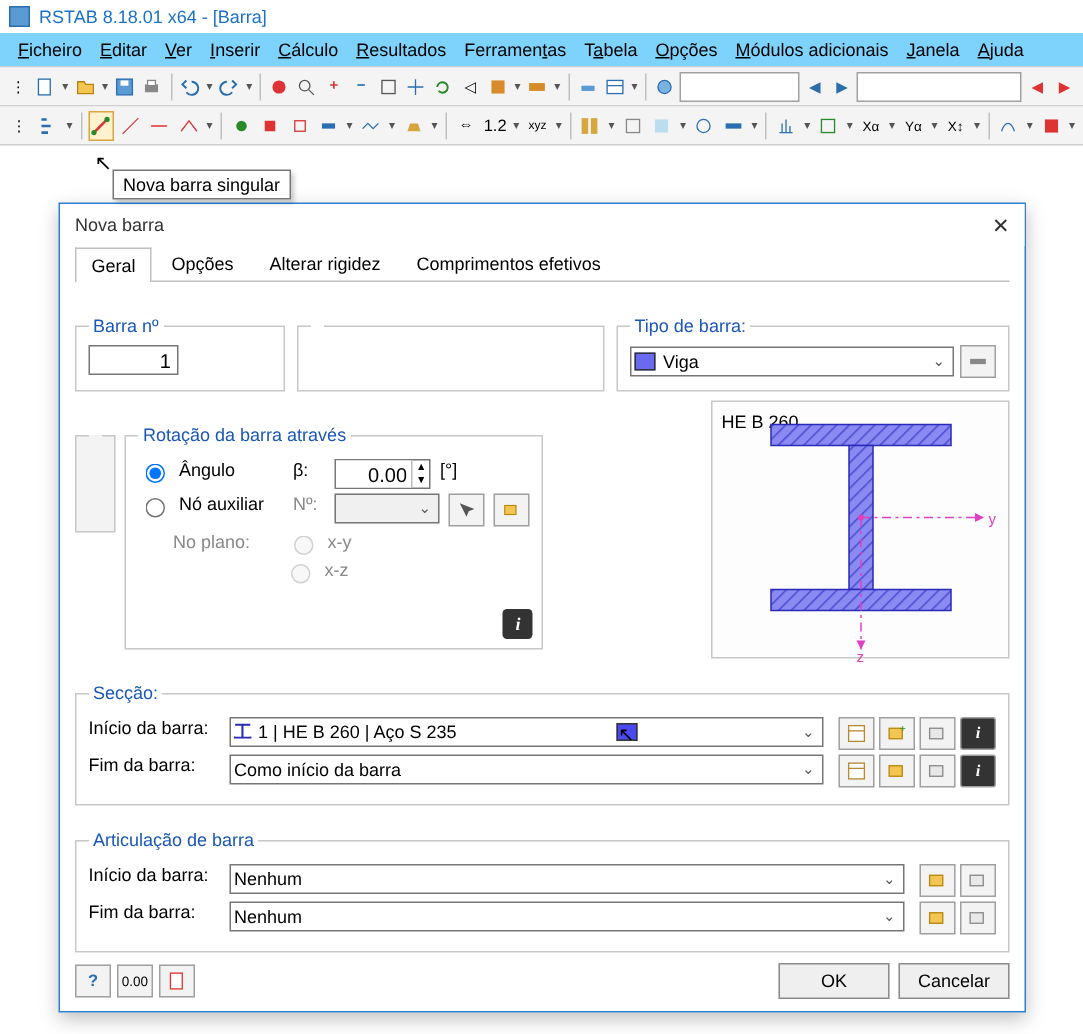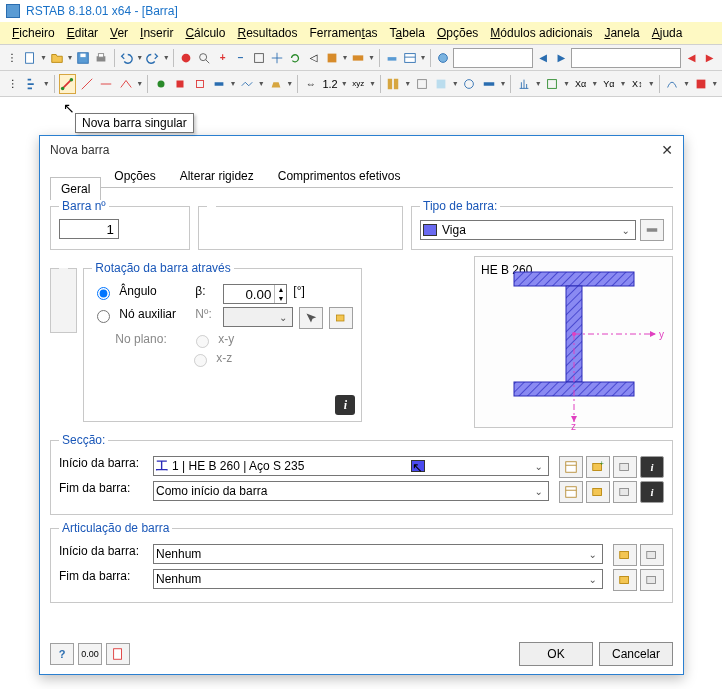--- a/index.html
+++ b/index.html
@@ -25,21 +25,21 @@
   }
   .titlebar .app-icon {
     width: 14px; height: 14px;
     background: #5a9bd4;
     border: 1px solid #2a6db0;
   }
   .menubar {
     display: flex;
     gap: 4px;
     padding: 2px 8px;
-    background: #fef9c3;
+    background: #7dd3fc;
     border-bottom: 1px solid #d0d0d0;
   }
   .menubar .menu-item {
     padding: 2px 4px;
     cursor: default;
   }
   .menubar .menu-item u { text-decoration: underline; }
   .toolbar {
     display: flex;
     align-items: center;
@@ -122,29 +122,29 @@
     border: 1px solid transparent;
     border-bottom: none;
     margin-right: 2px;
     color: #000;
     cursor: default;
   }
   .tab.active {
     border-color: #c0c0c0;
     background: #fff;
     position: relative;
-    top: 13px;
+    top: 1px;
   }
   .dlg-body {
     padding: 6px 10px 4px;
     position: relative;
   }
   fieldset.group {
     border: 1px solid #c8c8c8;
-    margin: 5px 0 6px 0;
+    margin: 16px 0 6px 0;
     padding: 6px 8px 8px;
     position: relative;
   }
   fieldset.group > legend {
     font-size: 12px;
     color: #1a57b8;
     padding: 0 3px;
   }
   .row2 { display: flex; gap: 8px; }
   .num-input {

